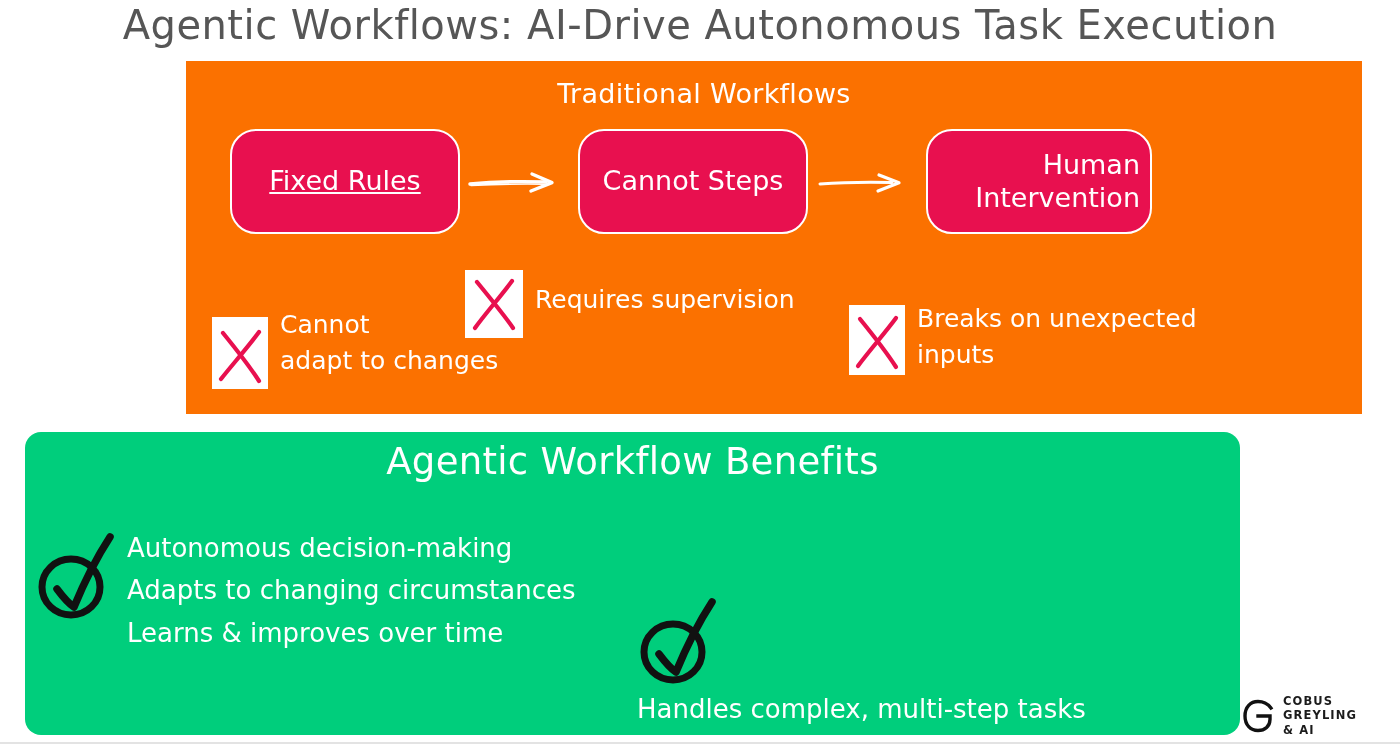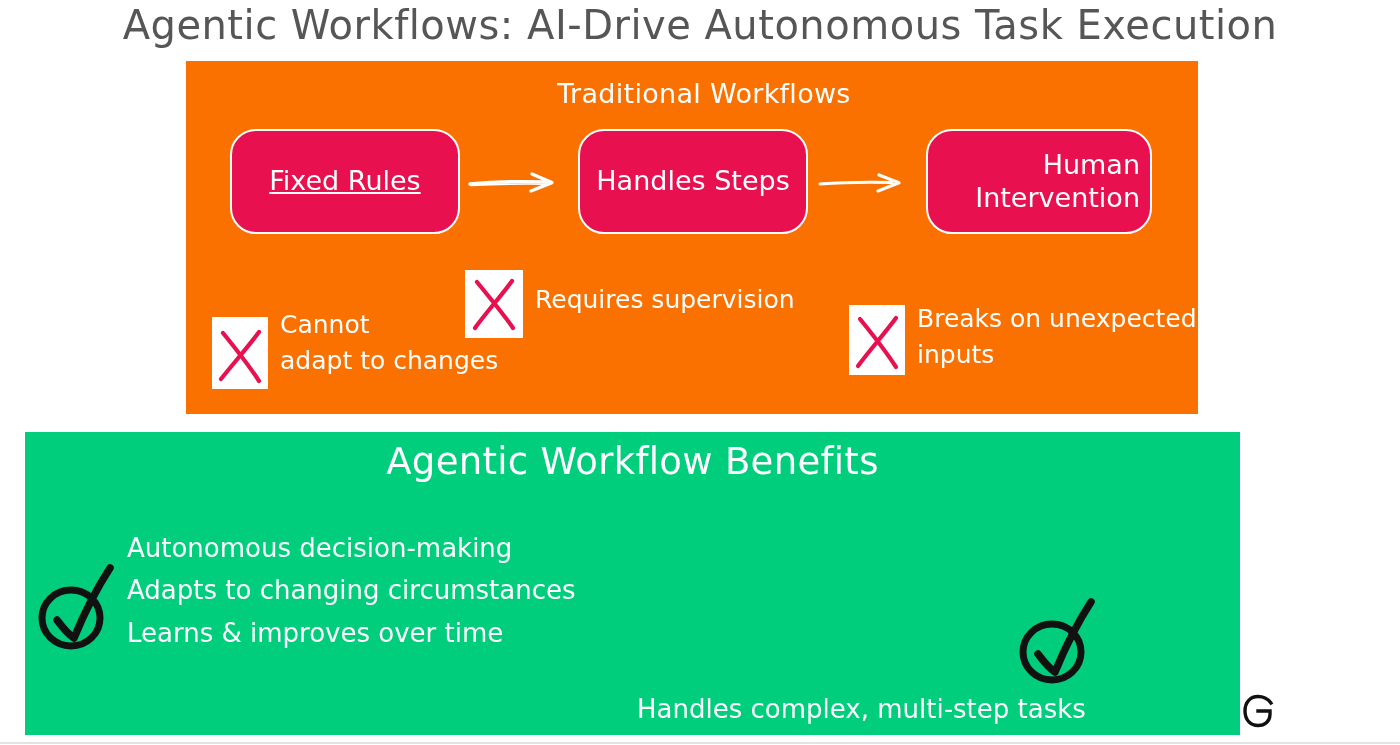--- a/index.html
+++ b/index.html
@@ -28,21 +28,21 @@
     letter-spacing: 0.5px;
     color: #565656;
     white-space: nowrap;
   }
 
   
   #traditional-panel {
     position: absolute;
     left: 186px;
     top: 61px;
-    width: 1012px;
+    width: 1176px;
     height: 353px;
     background: #FB7100;
   }
   #traditional-heading {
     position: absolute;
     left: 0;
     top: 17px;
     width: 1036px;
     text-align: center;
     font-size: 27px;
@@ -115,35 +115,36 @@
   #limitation-2 .x-card { width: 56px; height: 70px; margin-top: 4px; }
 
   
   #benefits-panel {
     position: absolute;
     left: 25px;
     top: 432px;
     width: 1215px;
     height: 303px;
     background: #00CE7C;
+    border-radius: 16px;
   }
   #benefits-heading {
     position: absolute;
     left: 0;
     top: 8px;
     width: 1215px;
     text-align: center;
     font-size: 37px;
     color: #ffffff;
     letter-spacing: 0.3px;
   }
   .benefit-group {
     position: absolute;
     display: flex;
-    align-items: flex-end;
+    align-items: flex-start;
   }
   .check-mark {
     flex: 0 0 auto;
     width: 92px;
     height: 96px;
   }
   .benefit-lines {
     color: #ffffff;
     font-size: 26px;
     line-height: 1.63;
@@ -200,21 +201,21 @@
 
     <div class="flow-arrow" id="flow-arrow-0">
       <svg viewBox="0 0 100 24" width="100" height="24" aria-hidden="true">
         <path d="M2,13 C22,11 48,10 78,11" stroke="#ffffff" stroke-width="3.4" fill="none" stroke-linecap="round"></path>
         <path d="M3,14.5 C24,13.5 50,12.5 77,13.2" stroke="#ffffff" stroke-width="1.6" fill="none" stroke-linecap="round"></path>
         <path d="M64,3 L84,11.6 L63,20" stroke="#ffffff" stroke-width="3.4" fill="none" stroke-linecap="round" stroke-linejoin="round"></path>
       </svg>
     </div>
 
     <div class="flow-node" id="flow-node-1">
-      <span>Handles Steps</span>
+      <span>Cannot Steps</span>
     </div>
 
     <div class="flow-arrow" id="flow-arrow-1">
       <svg viewBox="0 0 100 24" width="100" height="24" aria-hidden="true">
         <path d="M4,13 C24,11.6 48,11 76,11.6" stroke="#ffffff" stroke-width="3" fill="none" stroke-linecap="round"></path>
         <path d="M63,4 L83,11.8 L62,20" stroke="#ffffff" stroke-width="3.2" fill="none" stroke-linecap="round" stroke-linejoin="round"></path>
       </svg>
     </div>
 
     <div class="flow-node" id="flow-node-2">
@@ -284,15 +285,17 @@
   </div>
 </section>
 
 <div id="brand-logo">
   <div id="brand-mark">
     <svg viewBox="0 0 34 34" width="34" height="34" aria-hidden="true">
       <path d="M30,9 C27,4.5 22,2.5 17,2.5 C9.5,2.5 4,8 4,17 C4,26 9.5,31.5 17,31.5
                C24,31.5 29,27 29,20.5 L29,17 L17,17" stroke="#111111" stroke-width="3.4" fill="none" stroke-linecap="square" stroke-linejoin="miter"></path>
     </svg>
   </div>
+  <div id="brand-text">COBUS GREYLING
+&amp; AI</div>
 </div>
 
 <div id="bottom-rule"></div>
 
 </body></html>

